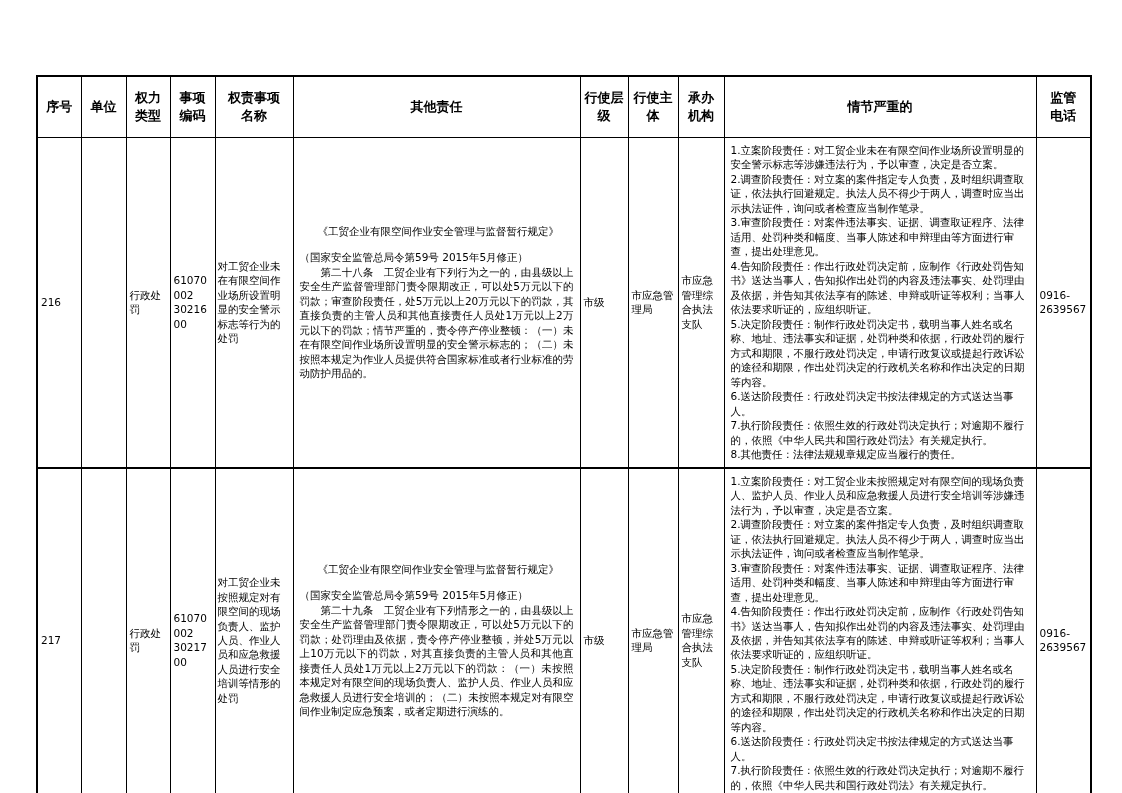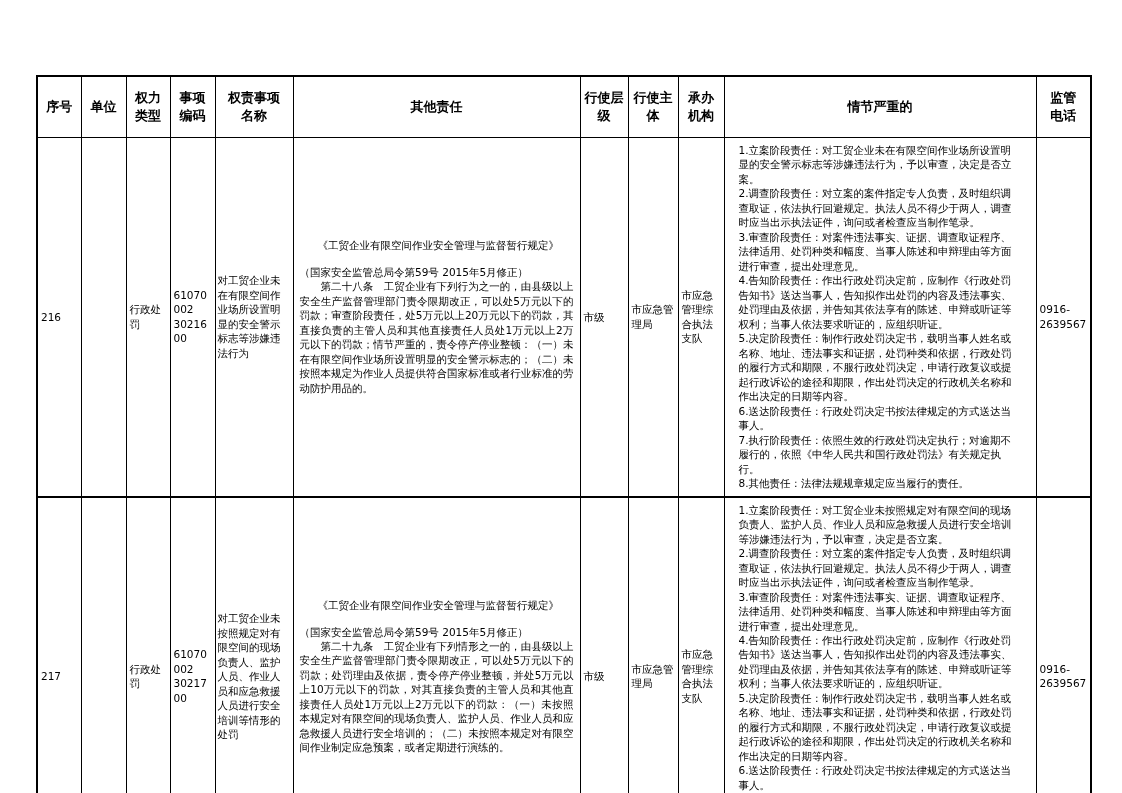--- a/index.html
+++ b/index.html
@@ -28,21 +28,21 @@
   }
   .power-table td{
     font-size:10.5px;line-height:1.38;
   }
   tr.row-a{height:280px;}
   tr.row-b{height:303px;}
   tr.row-a td{border-bottom:2px solid #000;}
   td.c-center{white-space:pre-line;}
   td.c-name{text-align:left;padding:2px 2px;}
   td.c-basis{text-align:left;padding:2px 6px;}
-  td.c-duty{vertical-align:top;text-align:left;white-space:pre-line;padding:5px 14px;}
+  td.c-duty{vertical-align:top;text-align:left;white-space:pre-line;padding:5px 6px;}
   .basis-title{font-weight:normal;text-indent:18px;}
   .basis-issue{font-weight:normal;margin-top:12px;}
   .basis-body{text-align:justify;}
 </style>
 </head>
 <body>
 
 <table class="power-table">
   <colgroup>
     <col style="width:44px">
@@ -79,21 +79,21 @@
 电话</th>
     </tr>
   </thead>
   <tbody>
     <tr class="row-a">
       <td class="c-center">216</td>
       <td class="c-center"></td>
       <td class="c-center">行政处罚</td>
       <td class="c-center">61070002
 3021600</td>
-      <td class="c-name">对工贸企业未在有限空间作业场所设置明显的安全警示标志等涉嫌违法行为</td>
+      <td class="c-name">对工贸企业未在有限空间作业场所设置明显的安全警示标志等行为的处罚</td>
       <td class="c-basis">
         <div class="basis-title">《工贸企业有限空间作业安全管理与监督暂行规定》</div>
         <div class="basis-issue">（国家安全监管总局令第59号  2015年5月修正）</div>
         <div class="basis-body">　　第二十八条　工贸企业有下列行为之一的，由县级以上安全生产监督管理部门责令限期改正，可以处5万元以下的罚款；审查阶段责任，处5万元以上20万元以下的罚款，其直接负责的主管人员和其他直接责任人员处1万元以上2万元以下的罚款；情节严重的，责令停产停业整顿：（一）未在有限空间作业场所设置明显的安全警示标志的；（二）未按照本规定为作业人员提供符合国家标准或者行业标准的劳动防护用品的。</div>
       </td>
       <td class="c-center">市级</td>
       <td class="c-center">市应急管理局</td>
       <td class="c-center">市应急管理综合执法支队</td>
       <td class="c-duty">1.立案阶段责任：对工贸企业未在有限空间作业场所设置明显的安全警示标志等涉嫌违法行为，予以审查，决定是否立案。
 2.调查阶段责任：对立案的案件指定专人负责，及时组织调查取证，依法执行回避规定。执法人员不得少于两人，调查时应当出示执法证件，询问或者检查应当制作笔录。

